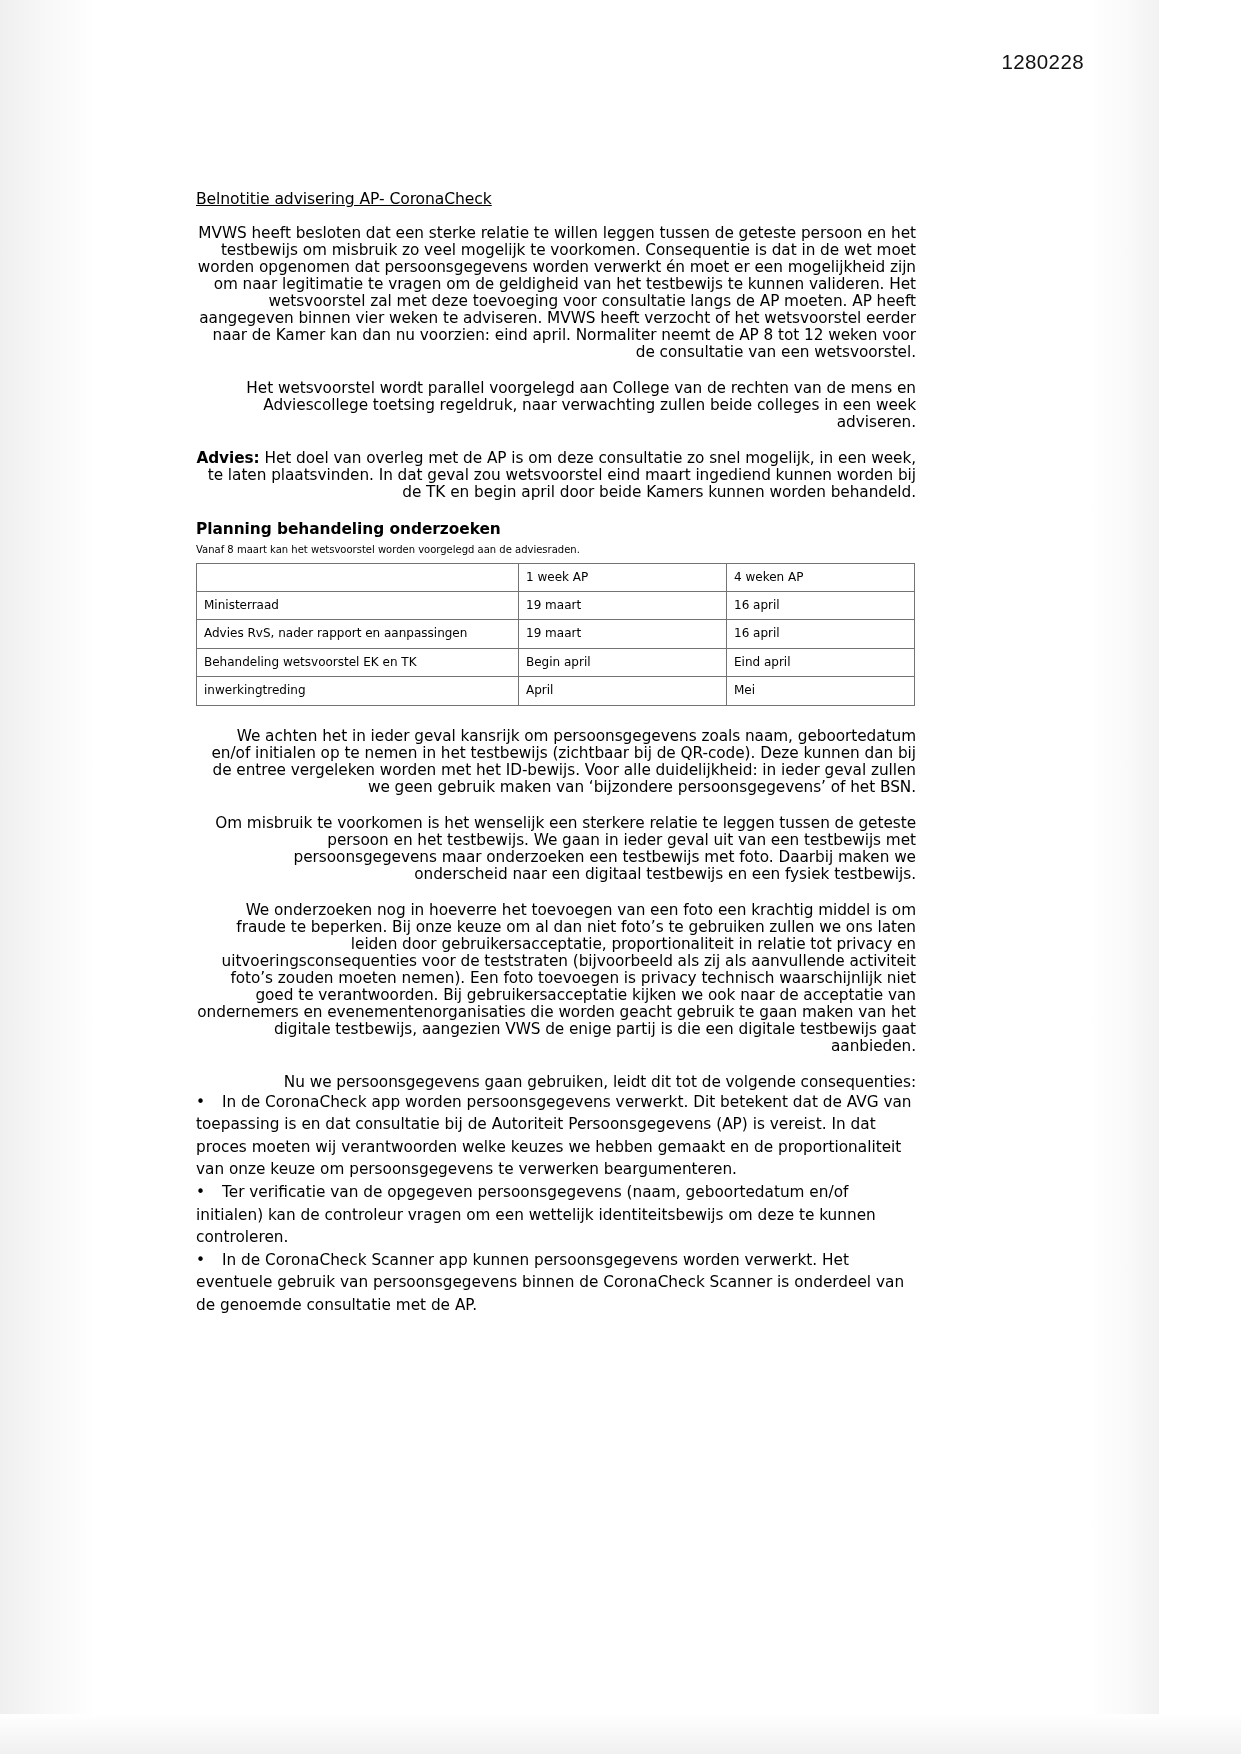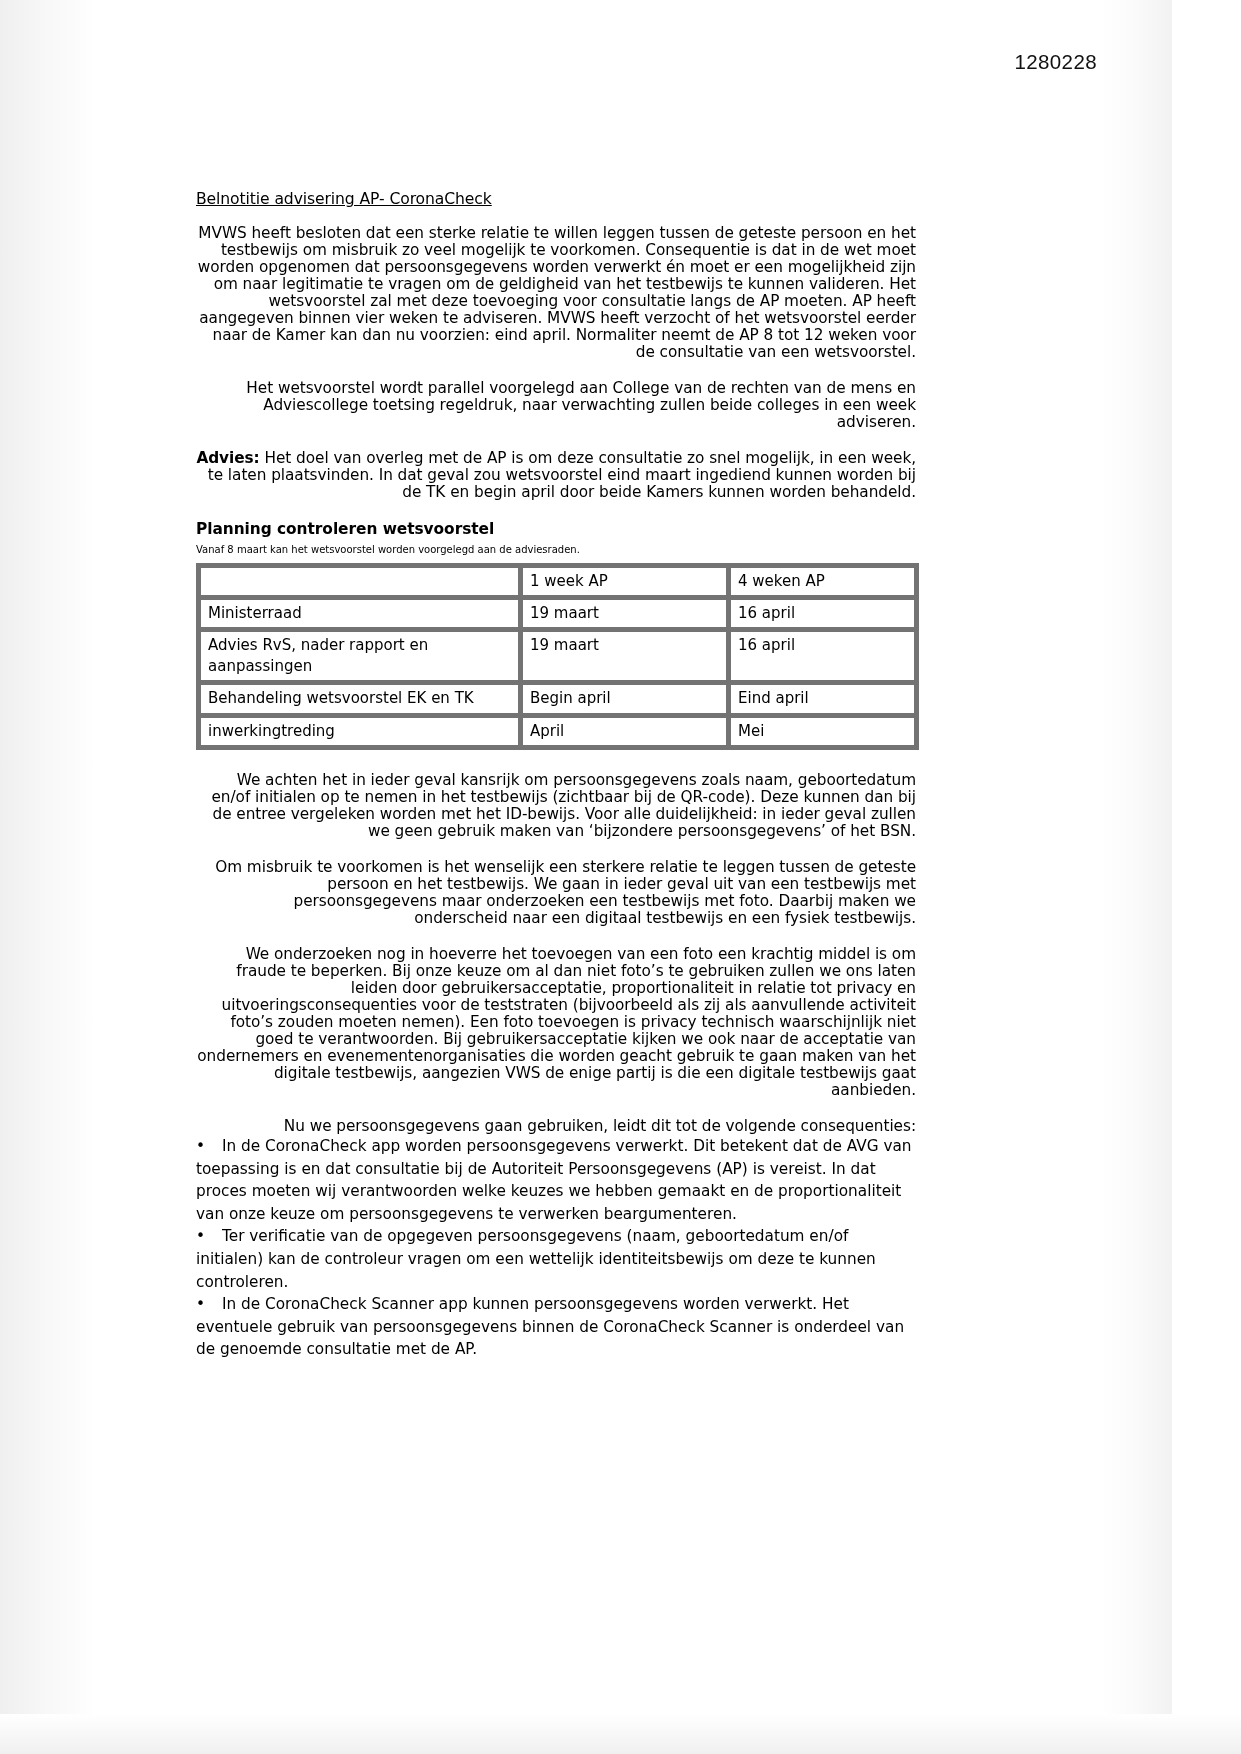--- a/index.html
+++ b/index.html
@@ -14,21 +14,20 @@
     color: #000000;
     position: relative;
     overflow: hidden;
   }
   .page {
     position: absolute;
     left: 0; top: 0;
     width: 1159px;
     height: 1754px;
     background: #ffffff;
-    padding-left: 13px;
   }
   
   .scan-edge-left {
     position: absolute;
     left: 0; top: 0;
     width: 96px;
     height: 1754px;
     background: linear-gradient(to right, #efefef 0%, #f7f7f7 45%, #ffffff 100%);
   }
   .scan-edge-right {
@@ -100,22 +99,22 @@
     margin: 0 0 2px 0;
   }
 
   table.planning {
     border-collapse: collapse;
     width: 718px;
     margin: 0 0 22px 0;
     table-layout: fixed;
   }
   table.planning td {
-    border: 5px solid #737373;
-    font-size: 15.0px;
+    border: 1px solid #737373;
+    font-size: 12px;
     line-height: 20.4px;
     padding: 3px 5px 4px 7px;
     vertical-align: top;
     height: 20px;
   }
   table.planning col.c1 { width: 322px; }
   table.planning col.c2 { width: 208px; }
   table.planning col.c3 { width: 188px; }
 
   ul.bullets {
@@ -151,21 +150,21 @@
   <div class="content">
 
     <h1 class="title">Belnotitie advisering AP- CoronaCheck</h1>
 
     <p class="para">MVWS heeft besloten dat een sterke relatie te willen leggen tussen de geteste persoon en het testbewijs om misbruik zo veel mogelijk te voorkomen. Consequentie is dat in de wet moet worden opgenomen dat persoonsgegevens worden verwerkt én moet er een mogelijkheid zijn om naar legitimatie te vragen om de geldigheid van het testbewijs te kunnen valideren. Het wetsvoorstel zal met deze toevoeging voor consultatie langs de AP moeten. AP heeft aangegeven binnen vier weken te adviseren. MVWS heeft verzocht of het wetsvoorstel eerder naar de Kamer kan dan nu voorzien: eind april. Normaliter neemt de AP 8 tot 12 weken voor de consultatie van een wetsvoorstel.</p>
 
     <p class="para">Het wetsvoorstel wordt parallel voorgelegd aan College van de rechten van de mens en Adviescollege toetsing regeldruk, naar verwachting zullen beide colleges in een week adviseren.</p>
 
     <p class="para"><span class="lead-bold">Advies:</span><span> Het doel van overleg met de AP is om deze consultatie zo snel mogelijk, in een week, te laten plaatsvinden. In dat geval zou wetsvoorstel eind maart ingediend kunnen worden bij de TK en begin april door beide Kamers kunnen worden behandeld.</span></p>
 
-    <h2 class="subhead">Planning controleren wetsvoorstel</h2>
+    <h2 class="subhead">Planning behandeling onderzoeken</h2>
 
     <p class="sub-line">Vanaf 8 maart kan het wetsvoorstel worden voorgelegd aan de adviesraden.</p>
 
     <table class="planning">
       <colgroup>
         <col class="c1">
           <col class="c2">
           <col class="c3">
       </colgroup>
       <tbody>

